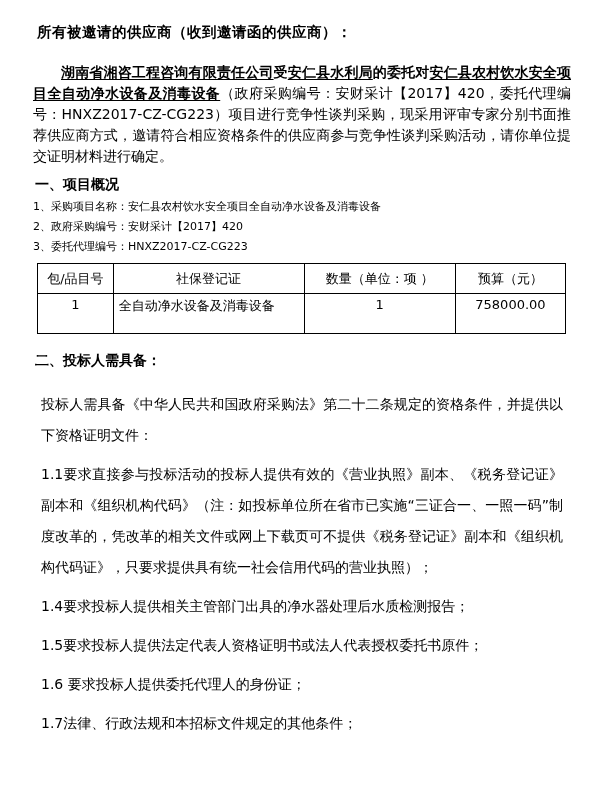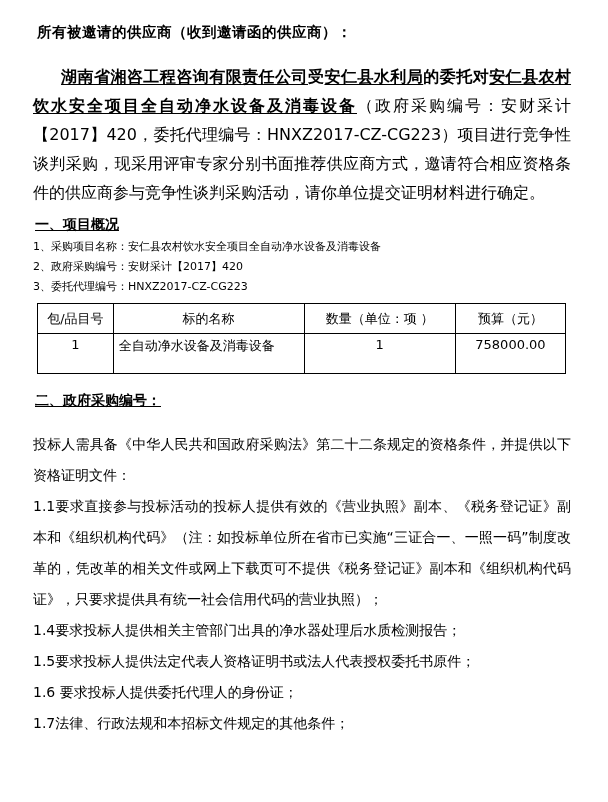--- a/index.html
+++ b/index.html
@@ -16,33 +16,32 @@
   }
   .title {
     font-size: 14.5px;
     font-weight: bold;
     margin-left: 4px;
     letter-spacing: 0.5px;
     line-height: 18px;
   }
   .intro {
     margin: 21px 0 0 0;
-    font-size: 16px;
-    line-height: 29px;
+    font-size: 14px;
+    line-height: 21px;
     text-align: justify;
     text-indent: 28px;
   }
   .b { font-weight: bold; }
   .u { text-decoration: underline; text-underline-offset: 2px; }
   .h {
     margin: 9px 0 0 2px;
     font-size: 14px;
     font-weight: bold;
     line-height: 17px;
-    text-decoration: underline;
   }
   .items { margin-top: 4px; }
   .item {
     font-size: 11px;
     line-height: 20px;
     white-space: nowrap;
   }
   table.t {
     border-collapse: collapse;
     margin: 6px 0 0 4px;
@@ -60,21 +59,21 @@
   table.t td { height: 36px; text-align: center; vertical-align: top; padding: 3px 2px 0 2px; }
   table.t td.left { text-align: left; padding-left: 5px; }
   .c0 { width: 75px; } .c1 { width: 189px; } .c2 { width: 150px; } .c3 { width: 109px; }
   .h2 { margin-top: 18px; }
   .reqs {
     margin-top: 20px;
     font-size: 14px;
     line-height: 31px;
     text-align: justify;
   }
-  .reqs p { margin: 0; }
+  .reqs p { margin: 8px; }
 </style>
 </head>
 <body>
 
 <div class="page">
 
   <div class="title">所有被邀请的供应商（收到邀请函的供应商）：</div>
 
   <p class="intro"><span class="b u">湖南省湘咨工程咨询有限责任公司</span><span class="b">受</span><span class="b u">安仁县水利局</span><span class="b">的委托对</span><span class="b u">安仁县农村饮水安全项目全自动净水设备及消毒设备</span><span>（政府采购编号：安财采计【2017】420，委托代理编号：HNXZ2017-CZ-CG223）项目进行竞争性谈判采购，现采用评审专家分别书面推荐供应商方式，邀请符合相应资格条件的供应商参与竞争性谈判采购活动，请你单位提交证明材料进行确定。</span></p>
 
@@ -89,34 +88,34 @@
   <table class="t">
     <colgroup>
       <col class="c0">
         <col class="c1">
         <col class="c2">
         <col class="c3">
     </colgroup>
     <tbody>
         <tr>
       <th>包/品目号</th>
-      <th>标的名称</th>
+      <th>社保登记证</th>
       <th>数量（单位：项 ）</th>
       <th>预算（元）</th>
     </tr>
     <tr>
       <td>1</td>
       <td class="left">全自动净水设备及消毒设备</td>
       <td>1</td>
       <td>758000.00</td>
     </tr>
   </tbody>
     </table>
 
-  <div class="h h2">二、政府采购编号：</div>
+  <div class="h h2">二、投标人需具备：</div>
 
   <div class="reqs">
     <p>投标人需具备《中华人民共和国政府采购法》第二十二条规定的资格条件，并提供以下资格证明文件：</p>
     <p>1.1要求直接参与投标活动的投标人提供有效的《营业执照》副本、《税务登记证》副本和《组织机构代码》（注：如投标单位所在省市已实施“三证合一、一照一码”制度改革的，凭改革的相关文件或网上下载页可不提供《税务登记证》副本和《组织机构代码证》，只要求提供具有统一社会信用代码的营业执照）；</p>
     <p>1.4要求投标人提供相关主管部门出具的净水器处理后水质检测报告；</p>
     <p>1.5要求投标人提供法定代表人资格证明书或法人代表授权委托书原件；</p>
     <p>1.6 要求投标人提供委托代理人的身份证；</p>
     <p>1.7法律、行政法规和本招标文件规定的其他条件；</p>
   </div>
 

